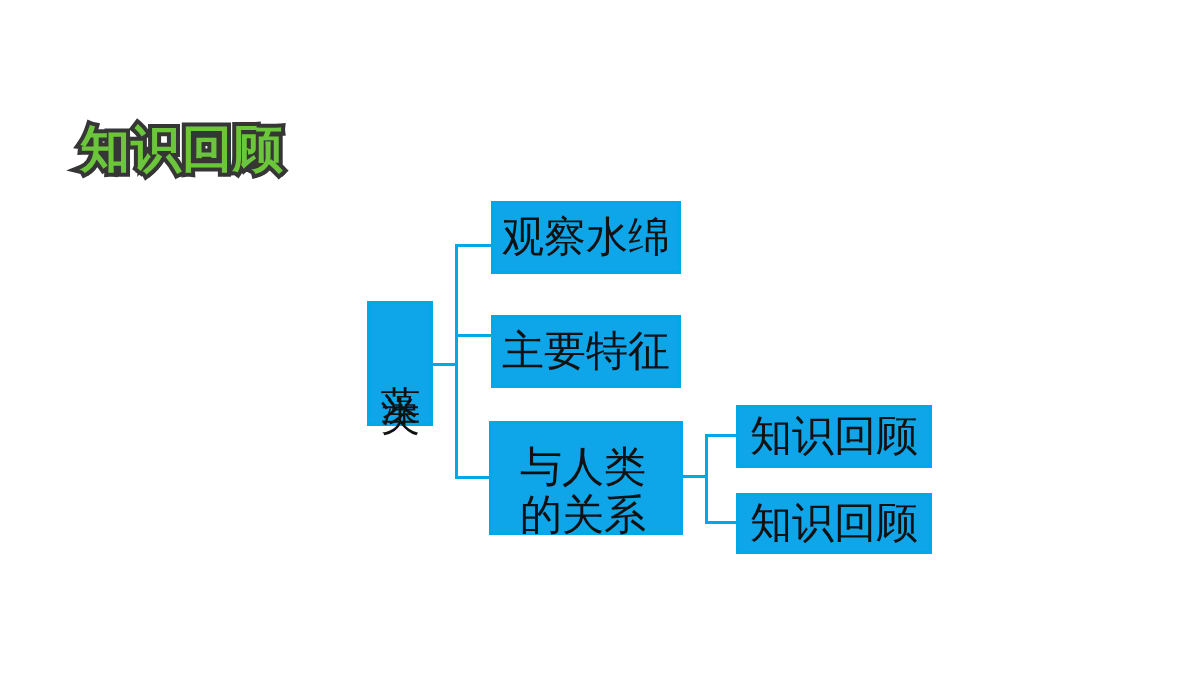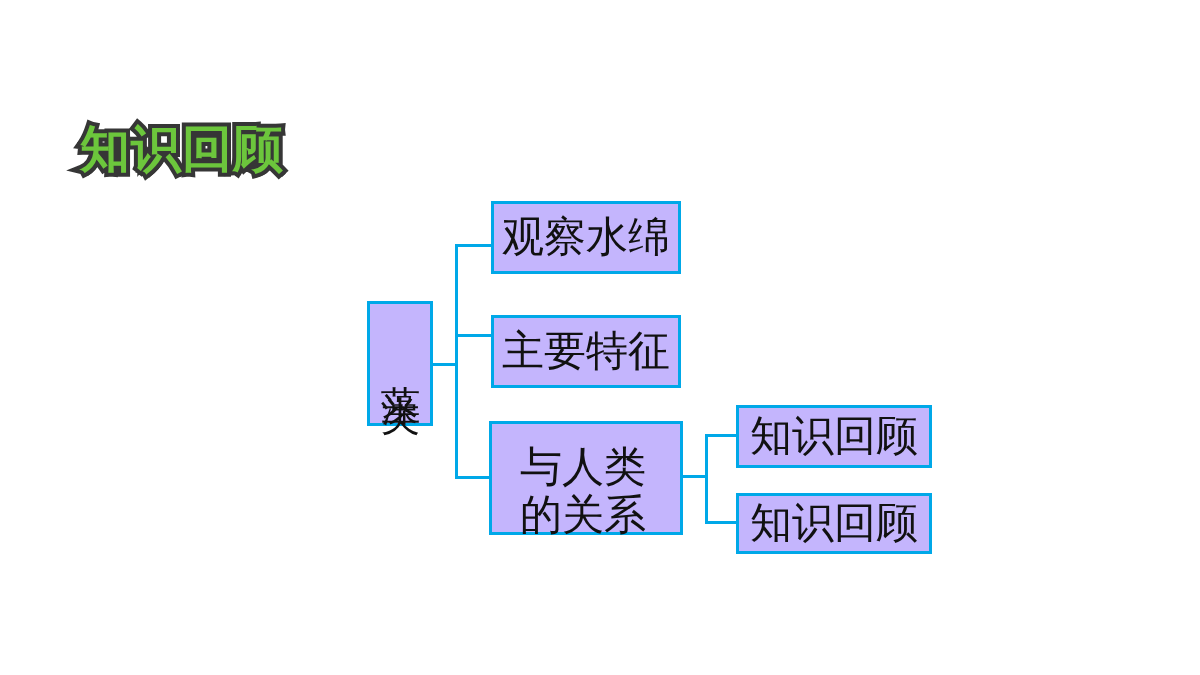--- a/index.html
+++ b/index.html
@@ -37,21 +37,21 @@
     -webkit-text-stroke: 8px var(--title-outline);
     color: var(--title-outline);
     text-shadow: 3px 3px 0 #2b2b2b;
   }
   .title-fill { color: var(--title-green); }
 
   
   .node {
     position: absolute;
     border: 3px solid var(--blue);
-    background: #c4b5fd;
+    background: #0ea5e9;
     color: var(--node-text);
     display: flex;
     align-items: center;
     justify-content: center;
     font-size: 42px;
     line-height: 1.1;
     white-space: nowrap;
   }
   .node-root {
     left: 319px; top: 253px; width: 66px; height: 125px;

